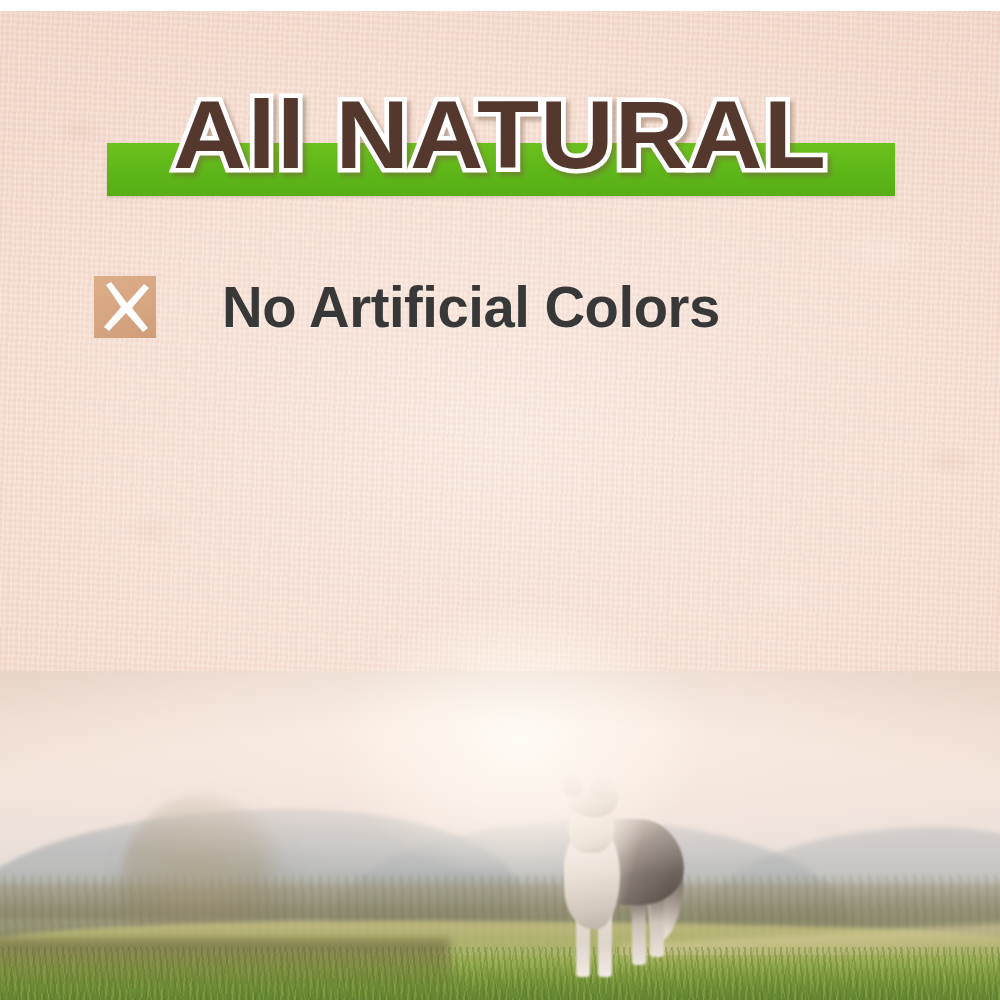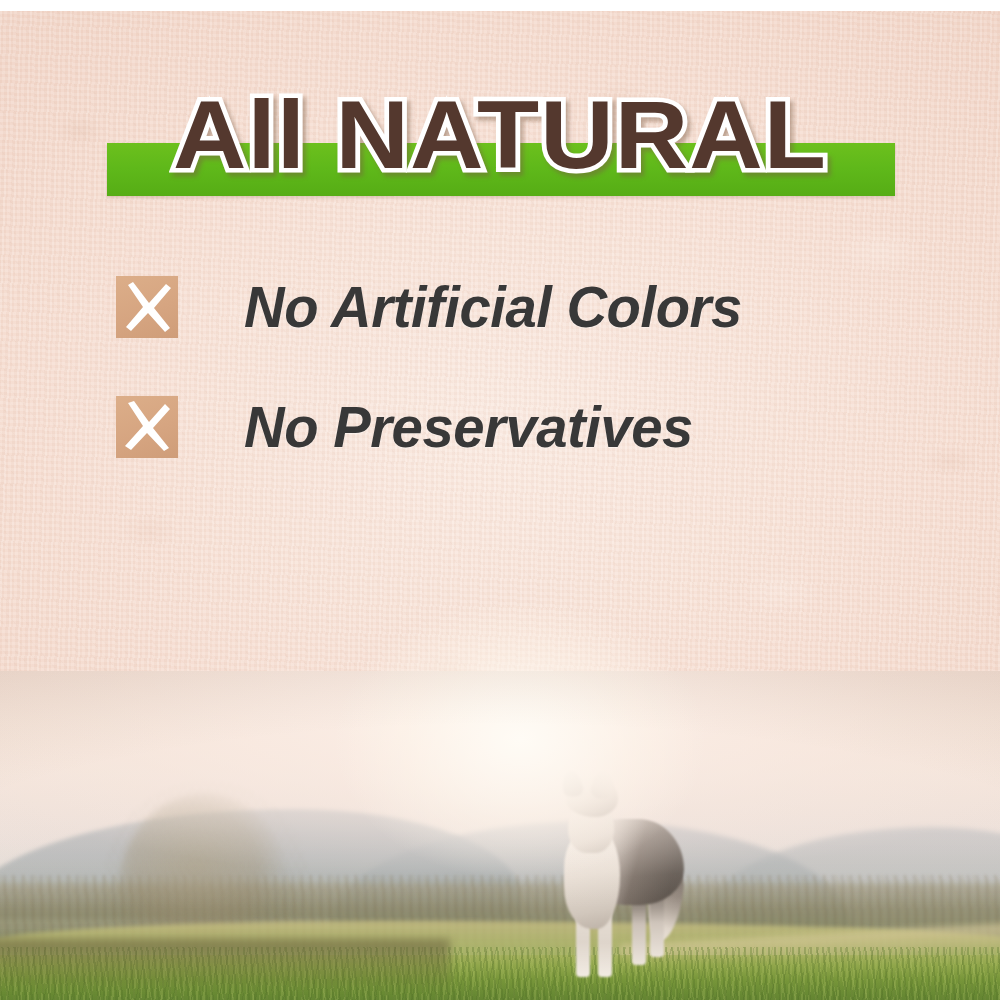--- a/index.html
+++ b/index.html
@@ -353,24 +353,23 @@
     transform: scaleX(1.06);
     -webkit-text-stroke: 9px #ffffff;
     paint-order: stroke fill;
     filter: drop-shadow(3px 4px 2px rgba(122,92,66,.45));
     white-space: nowrap;
   }
 
   
   .feature-list {
     position: absolute;
-    left: 116px;
+    left: 94px;
     top: 265px;
     width: 800px;
-    font-style: italic;
   }
   .feature-row {
     position: relative;
     height: 120px;
   }
   .check-box {
     position: absolute;
     left: 0;
     top: 0;
     width: 62px;
@@ -451,25 +450,17 @@
     <div class="feature-row">
       <div class="check-box">
         <svg viewBox="0 0 62 62" aria-hidden="true">
           <path d="M12 9 L17 6 L33 27 L50 8 L55 12 L38 32 L54 52 L49 56 L32 37 L15 55 L10 51 L27 31 Z" fill="#ffffff"></path>
         </svg>
       </div>
       <div class="feature-label">No Artificial Colors</div>
     </div>
 
 
-    <div class="feature-row">
-      <div class="check-box">
-        <svg viewBox="0 0 62 62" aria-hidden="true">
-          <path d="M12 7 L18 5 L33 26 L49 8 L54 13 L37 32 L53 52 L48 55 L31 37 L15 54 L9 50 L27 30 Z" fill="#ffffff"></path>
-        </svg>
-      </div>
-      <div class="feature-label">No Preservatives</div>
-    </div>
 
 
   </div>
 
 </div>
 
 </body></html>

